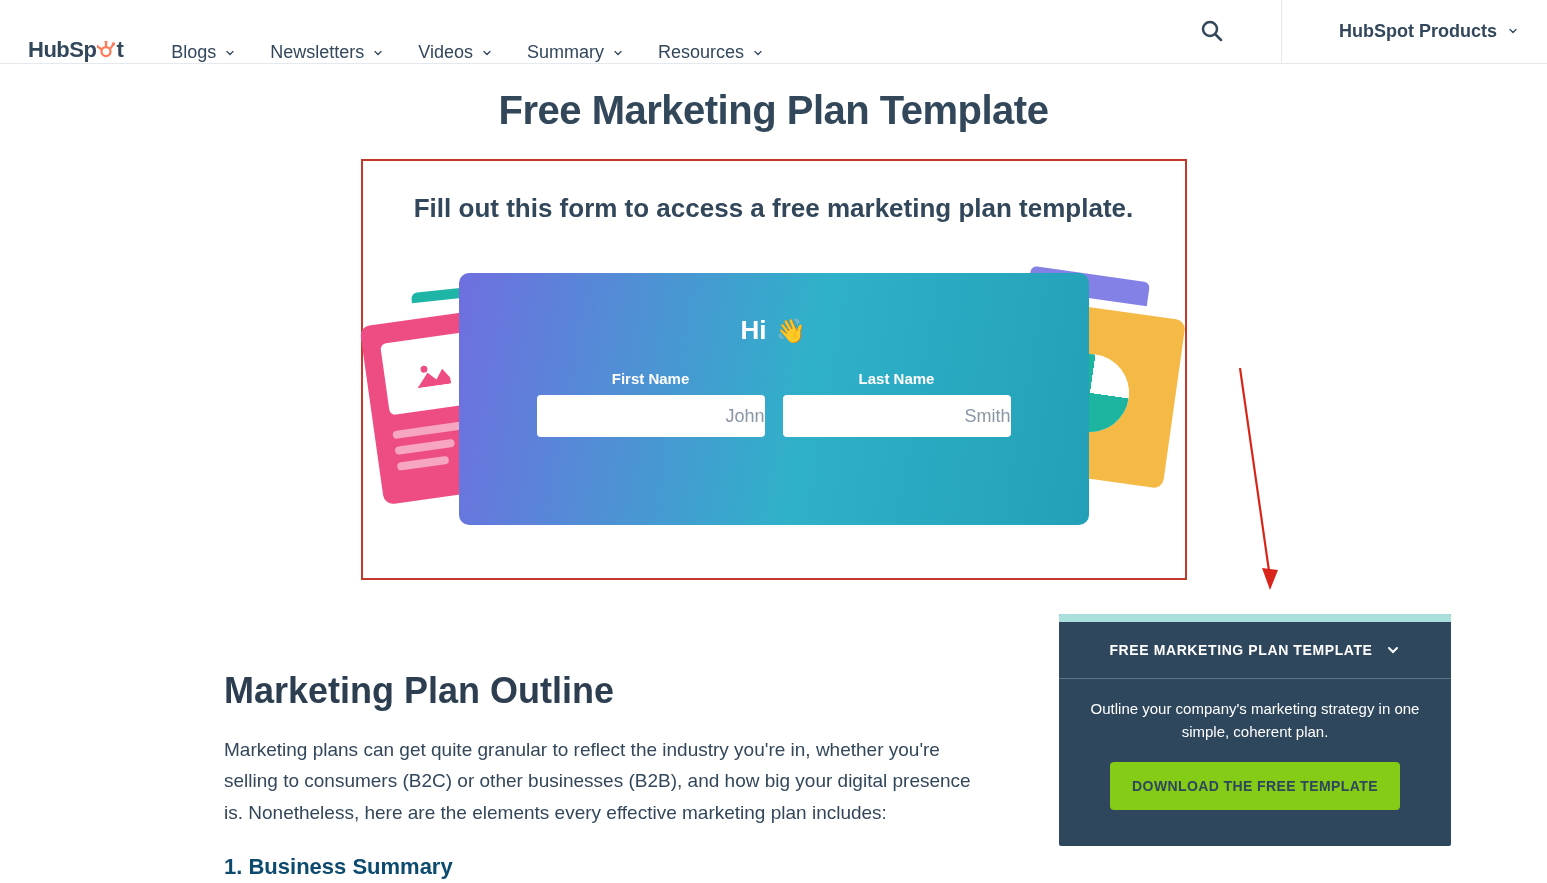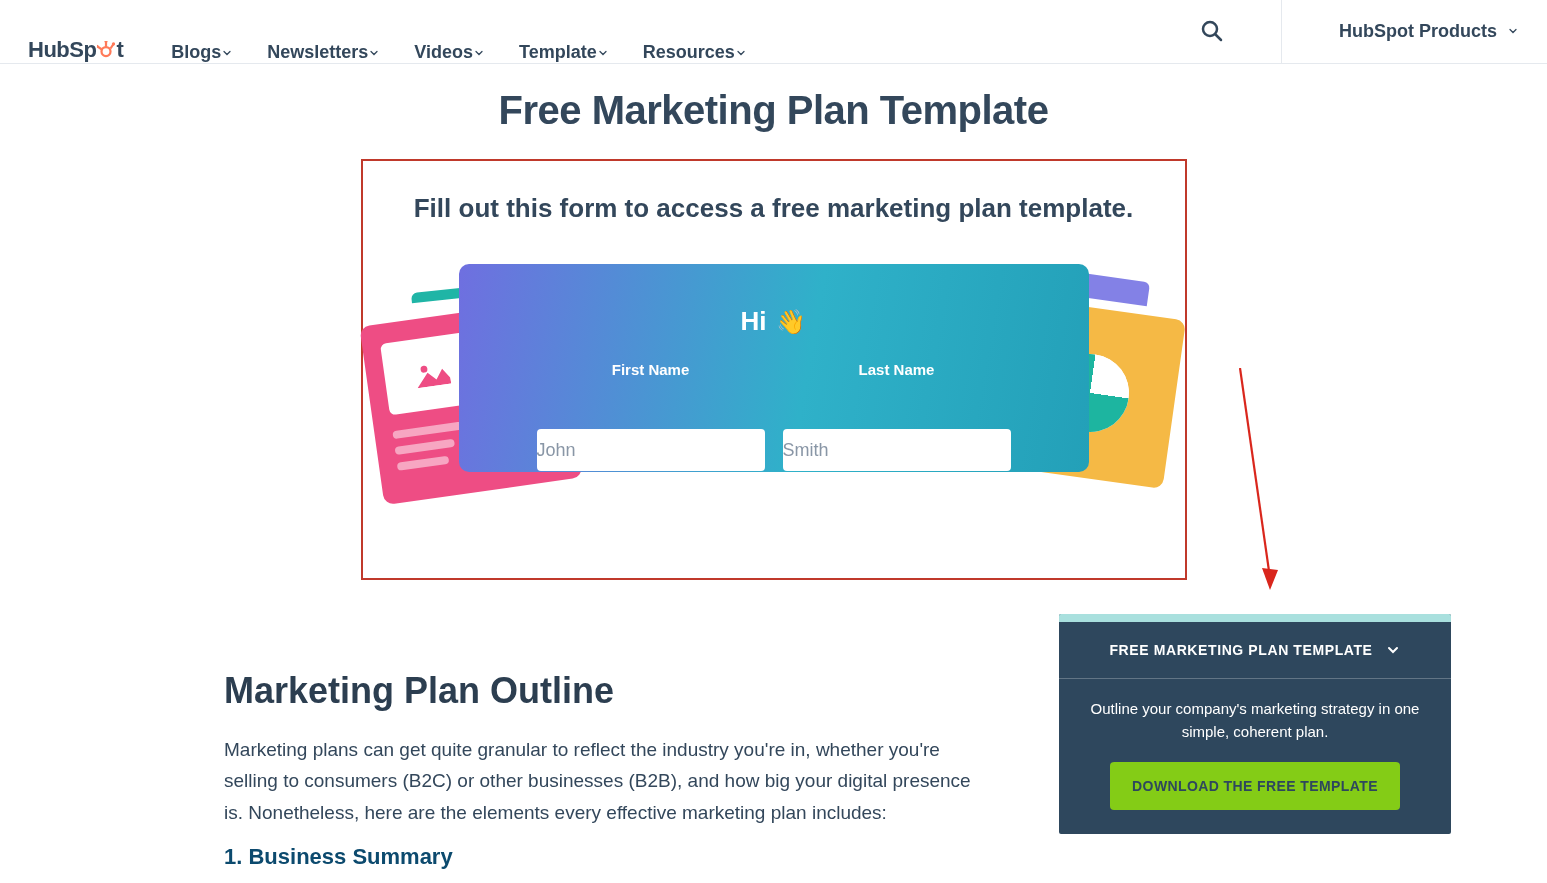--- a/index.html
+++ b/index.html
@@ -5,21 +5,21 @@
 * { margin:0; padding:0; box-sizing:border-box; }
 body { font-family: -apple-system, BlinkMacSystemFont, "Segoe UI", Helvetica, Arial, sans-serif; color:#33475b; background:#fff; width:1547px; height:883px; position:relative; overflow:hidden; }
 
 
 .nav { height:64px; border-bottom:1px solid #e5e9ee; display:flex; align-items:flex-end; padding:0 28px; }
 .logo { display:flex; align-items:center; margin-right:48px; }
 .logo-text { font-weight:700; font-size:22px; color:#33475b; letter-spacing:-0.5px; display:flex; align-items:center;}
 .logo-o { position:relative; display:inline-block; width:18px; height:18px; margin:0 1px; }
 .logo-o svg { display:block; }
 .nav-menu { display:flex; align-items:center; gap:34px; }
-.nav-item { display:flex; align-items:center; font-size:18px; font-weight:700; color:#33475b; cursor:pointer; }
+.nav-item { display:flex; align-items:center; gap:8px; font-size:18px; font-weight:400; color:#33475b; cursor:pointer; }
 .chev { width:12px; height:12px; }
 .nav-right { margin-left:auto; display:flex; align-items:center; gap:57px; }
 .search-icon { width:24px; height:24px; color:#33475b; cursor:pointer; }
 .divider-v { width:1px; height:64px; background:#e5e9ee; }
 .products { display:flex; align-items:center; gap:10px; font-size:18px; font-weight:600; cursor:pointer; }
 
 
 .main { padding:24px 0 0 0; }
 .title { text-align:center; font-size:40px; font-weight:800; color:#33475b; margin-bottom:26px; letter-spacing:-0.5px;}
 .offer-frame { width:826px; margin:0 auto; border:2px solid #c0392b; padding:32px 24px 34px; position:relative; }
@@ -27,44 +27,44 @@
 .illus-wrap { position:relative; width:100%; height:280px; }
 .card-green { position:absolute; left:24px; top:20px; width:176px; height:10px; background:#1fb5a6; border-radius:6px 6px 0 0; transform:rotate(-6deg); }
 .card-pink { position:absolute; left:-16px; top:48px; width:200px; height:180px; background:#ee4d84; border-radius:10px; transform:rotate(-8deg); padding:20px 18px; }
 .pink-img { width:96px; height:72px; background:#fff; border-radius:6px; display:flex; align-items:center; justify-content:center; margin-bottom:16px;}
 .pink-img svg { width:34px; height:26px; }
 .pink-line { height:8px; background:rgba(255,255,255,.5); border-radius:4px; margin-bottom:8px; }
 .card-purple { position:absolute; right:12px; top:10px; width:120px; height:24px; background:#8381e6; border-radius:6px 6px 0 0; transform:rotate(8deg); }
 .card-yellow { position:absolute; right:-14px; top:44px; width:170px; height:170px; background:#f5b945; border-radius:10px; transform:rotate(8deg); display:flex; align-items:center; justify-content:center;}
 .pie { width:78px; height:78px; border-radius:50%; background:#fff; position:relative; overflow:hidden;}
 .pie::before{content:"";position:absolute;inset:0;background:conic-gradient(#fff 0 90deg,#1db5a0 90deg 360deg);} 
-.form-card { position:absolute; left:50%; transform:translateX(-50%); top:0; width:630px; height:208px; border-radius:10px; background:linear-gradient(100deg,#6f6fe0 0%,#2fb1c9 55%,#23a0b8 100%); color:#fff; display:flex; flex-direction:column; align-items:center; padding-top:42px;}
+.form-card { position:absolute; left:50%; transform:translateX(-50%); top:9px; width:630px; height:252px; border-radius:10px; background:linear-gradient(100deg,#6f6fe0 0%,#2fb1c9 55%,#23a0b8 100%); color:#fff; display:flex; flex-direction:column; align-items:center; padding-top:42px;}
 .form-q { font-size:26px; font-weight:700; display:flex; align-items:center; gap:10px; margin-bottom:24px;}
 .form-q .wave { font-size:24px; }
 .form-row { display:flex; gap:18px; }
 .field { display:flex; flex-direction:column; align-items:center; }
 .field-label { font-size:15px; font-weight:700; margin-bottom:8px; }
-.field-input { width:228px; height:42px; border:none; border-radius:4px; text-align:left; font-size:18px; color:#0f172a;margin-top:43px; }
+.field-input { width:228px; height:42px; border:none; border-radius:4px; text-align:right; font-size:18px; color:#0f172a; }
 .field-input::placeholder{color:#8996a6;}
 
 
 .article { width:760px; margin:90px 0 0 224px; }
 .h2 { font-size:36px; font-weight:800; color:#2c3e50; margin-bottom:22px; }
-.para { font-size:19px; line-height:1.65; color:#33475b; margin-bottom:16px;}
+.para { font-size:19px; line-height:1.65; color:#33475b; margin-bottom:26px;}
 .h3 { font-size:22px; font-weight:800; color:#0c4a6e;}
 
 
 .arrow { position:absolute; left:1230px; top:368px; }
 
 
 .slidein { position:absolute; right:96px; top:614px; width:392px; background:#2e475d; color:#fff; border-radius:2px; overflow:hidden;}
 .slidein-accent { height:8px; background:#a9e0de; }
 .slidein-head { display:flex; align-items:center; justify-content:center; gap:12px; padding:20px 16px; border-bottom:1px solid rgba(255,255,255,.25); cursor:pointer;}
 .slidein-title { font-size:14px; font-weight:800; letter-spacing:.6px; }
-.slidein-body { padding:18px 22px 24px; text-align:center;}
+.slidein-body { padding:18px 22px 36px; text-align:center;}
 .slidein-desc { font-size:15px; line-height:1.55; margin-bottom:18px;}
 .slidein-btn { display:inline-block; background:#84cc16; color:#2e475d; font-weight:800; font-size:14px; letter-spacing:.4px; padding:16px 22px; border-radius:4px; cursor:pointer; }
 
 </style>
 </head>
 <body>
 
 <div class="nav">
   <div class="logo">
     <span class="logo-text">
@@ -96,21 +96,21 @@
           <path d="M6 9l6 6 6-6" fill="none" stroke="#33475b" stroke-width="2.5" stroke-linecap="round"></path>
         </svg>
     </div>
     <div class="nav-item">
       <span>Videos</span>
       <svg class="chev" viewBox="0 0 24 24">
           <path d="M6 9l6 6 6-6" fill="none" stroke="#33475b" stroke-width="2.5" stroke-linecap="round"></path>
         </svg>
     </div>
     <div class="nav-item">
-      <span>Template</span>
+      <span>Summary</span>
       <svg class="chev" viewBox="0 0 24 24">
           <path d="M6 9l6 6 6-6" fill="none" stroke="#33475b" stroke-width="2.5" stroke-linecap="round"></path>
         </svg>
     </div>
     <div class="nav-item">
       <span>Resources</span>
       <svg class="chev" viewBox="0 0 24 24">
           <path d="M6 9l6 6 6-6" fill="none" stroke="#33475b" stroke-width="2.5" stroke-linecap="round"></path>
         </svg>
     </div>

